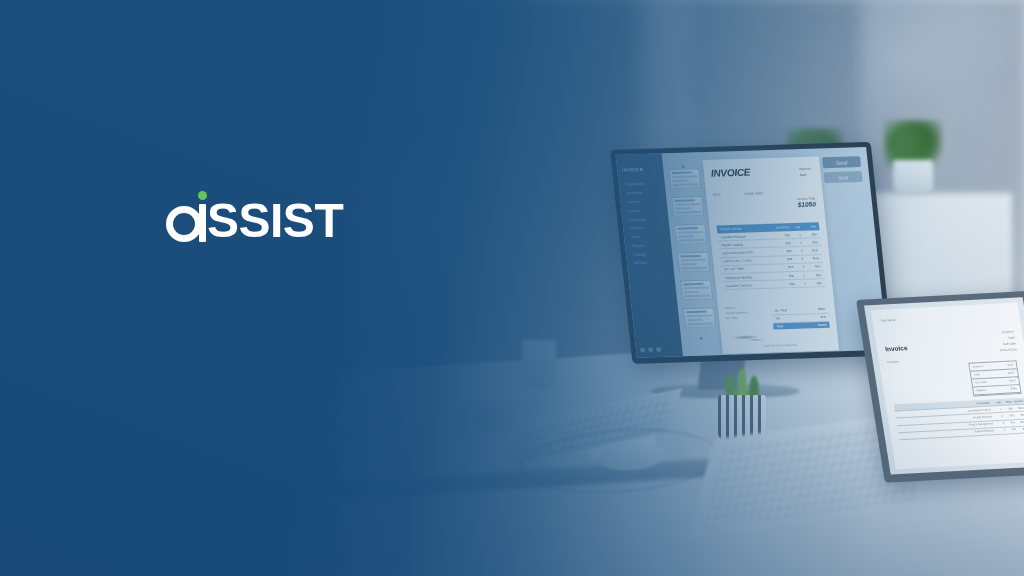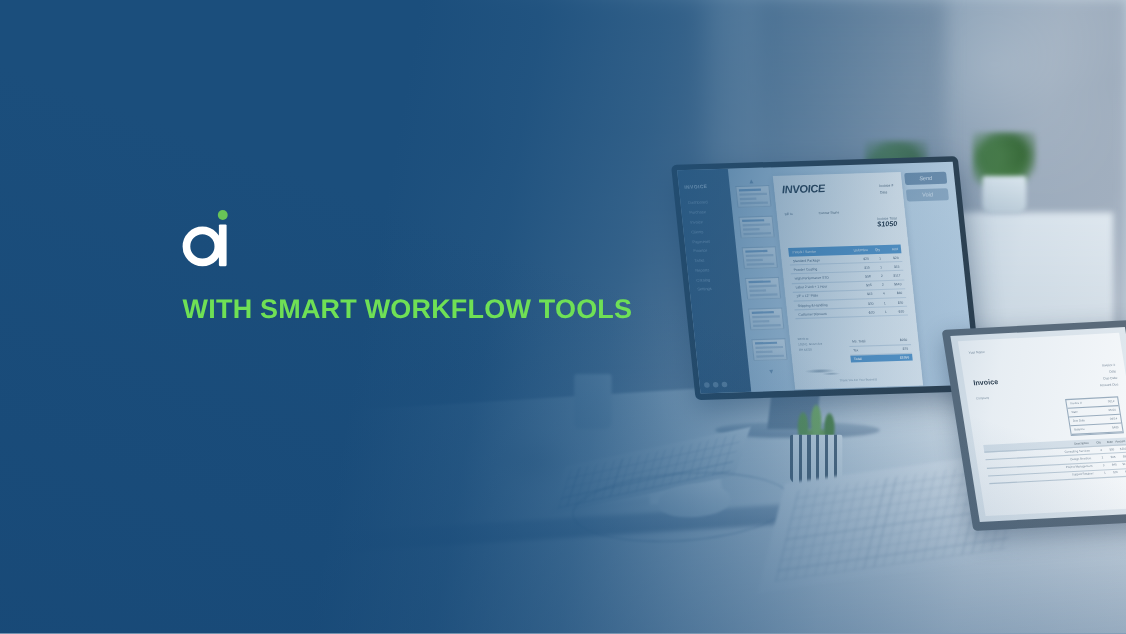--- a/index.html
+++ b/index.html
@@ -636,20 +636,20 @@
   <div class="overlay-bottom"></div>
 
   <div class="content">
 
     <div class="logo">
       <span class="logo-a">
         <span class="bowl"></span>
         <span class="stem"></span>
         <span class="dot"></span>
       </span>
+      <span class="logo-rest">SSIST</span>
     </div>
 
     <div class="headline">
-      <span class="l2">WITH SMART WORKFLOW TOOLS</span>
     </div>
 
   </div>
 </div>
 
 </body></html>

